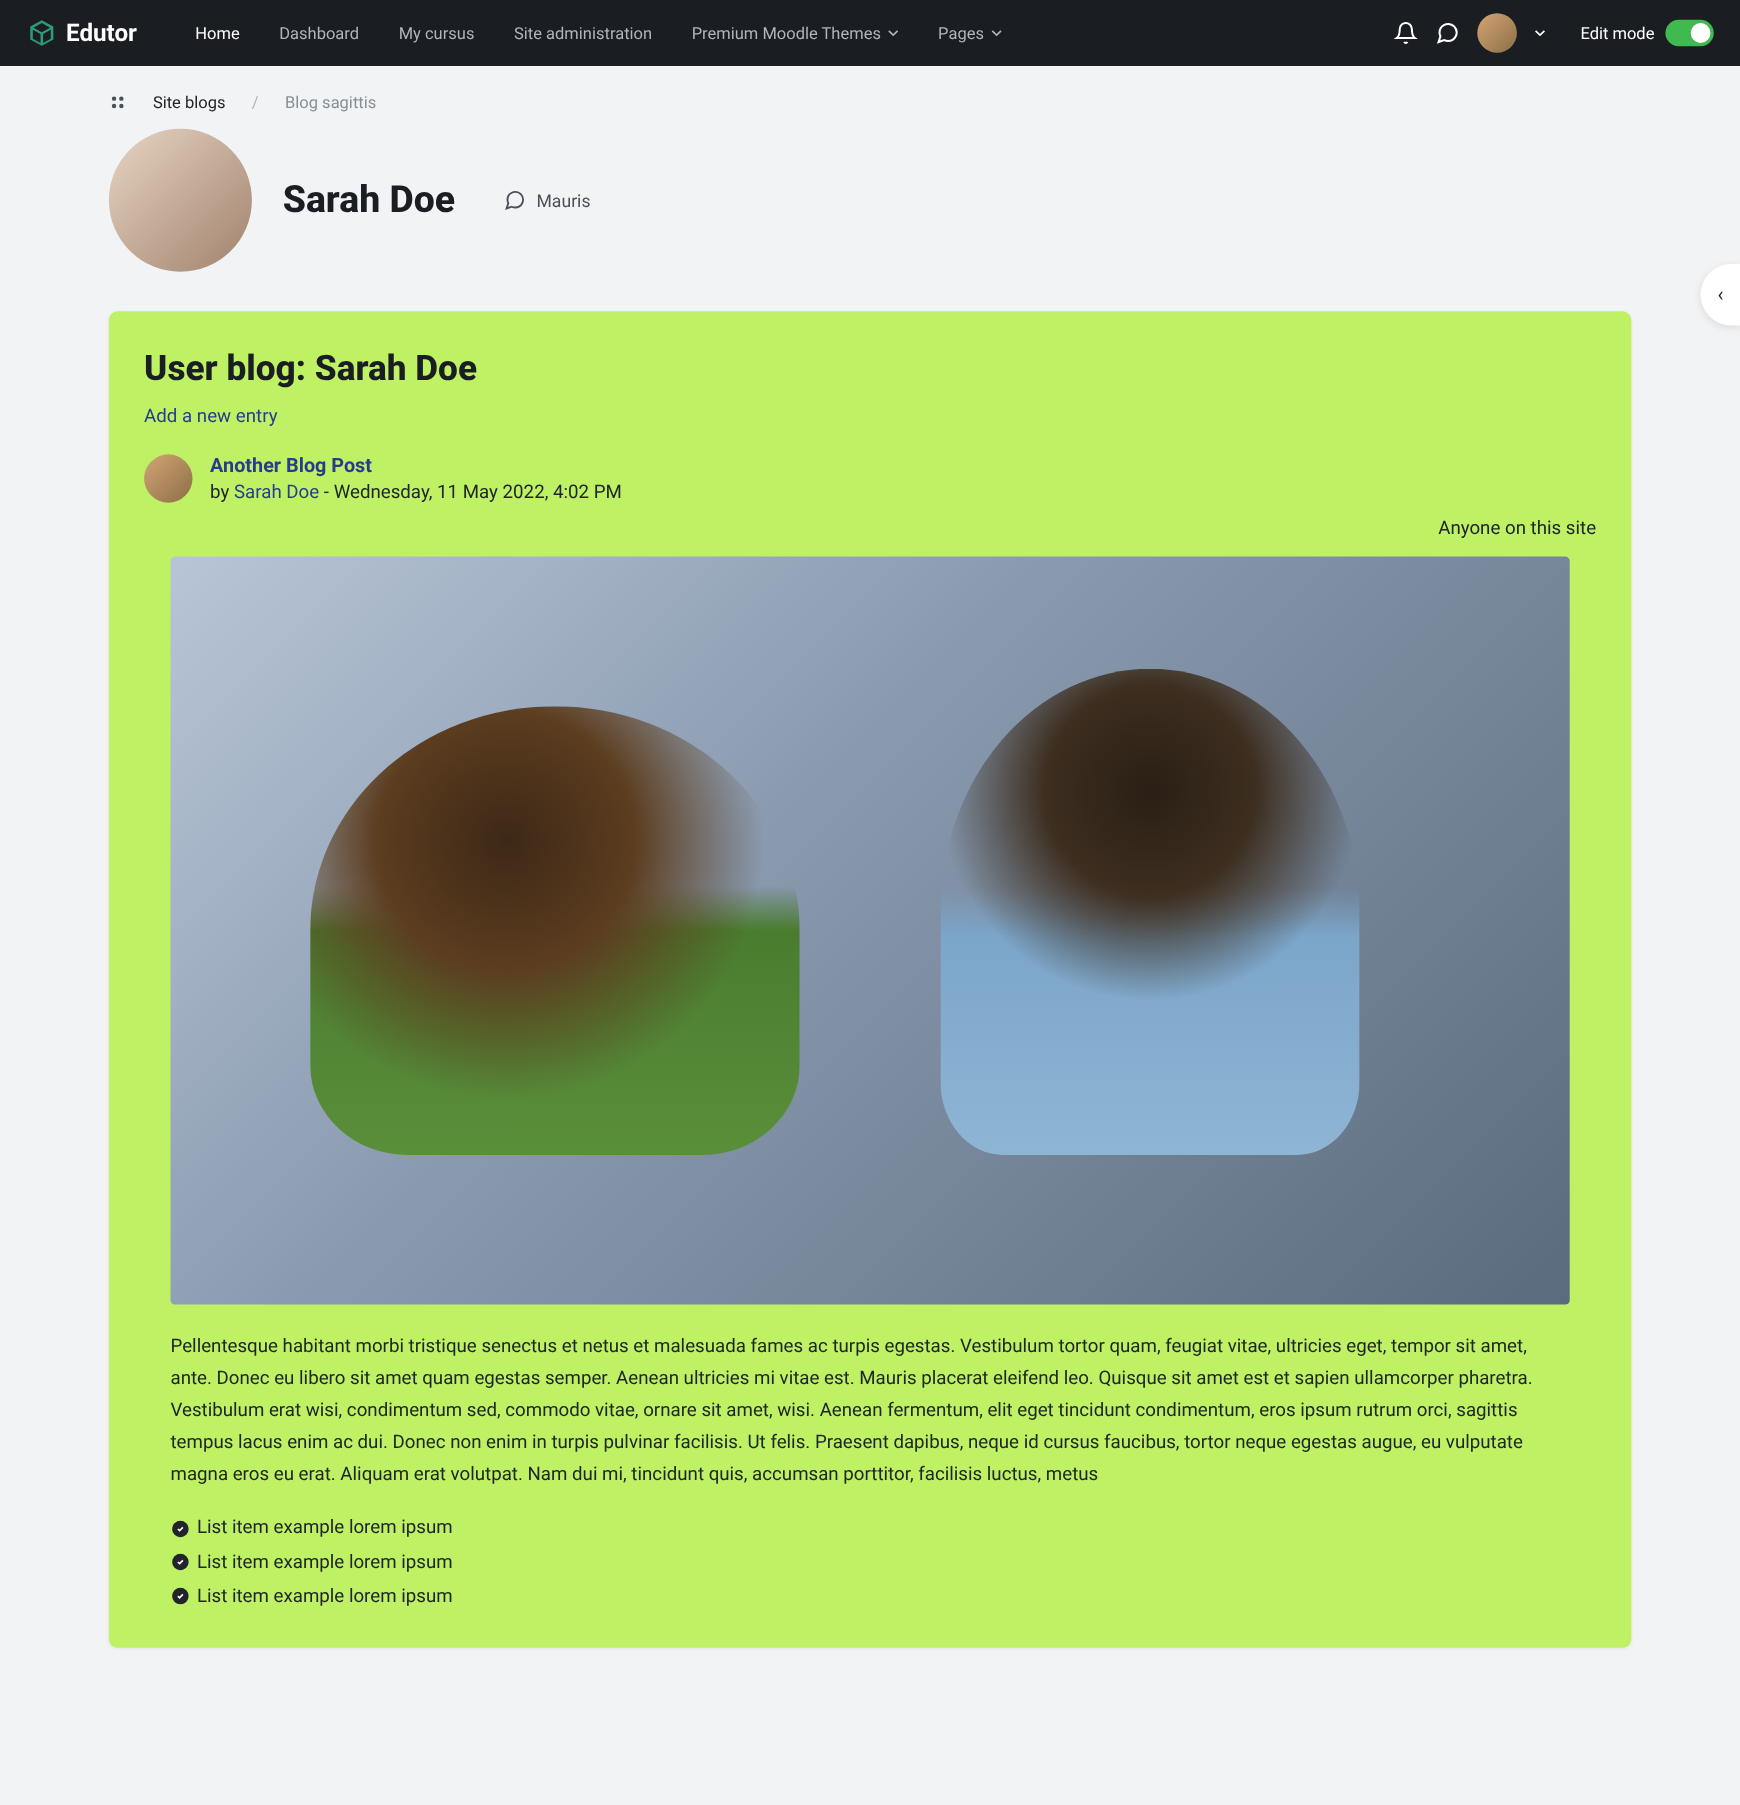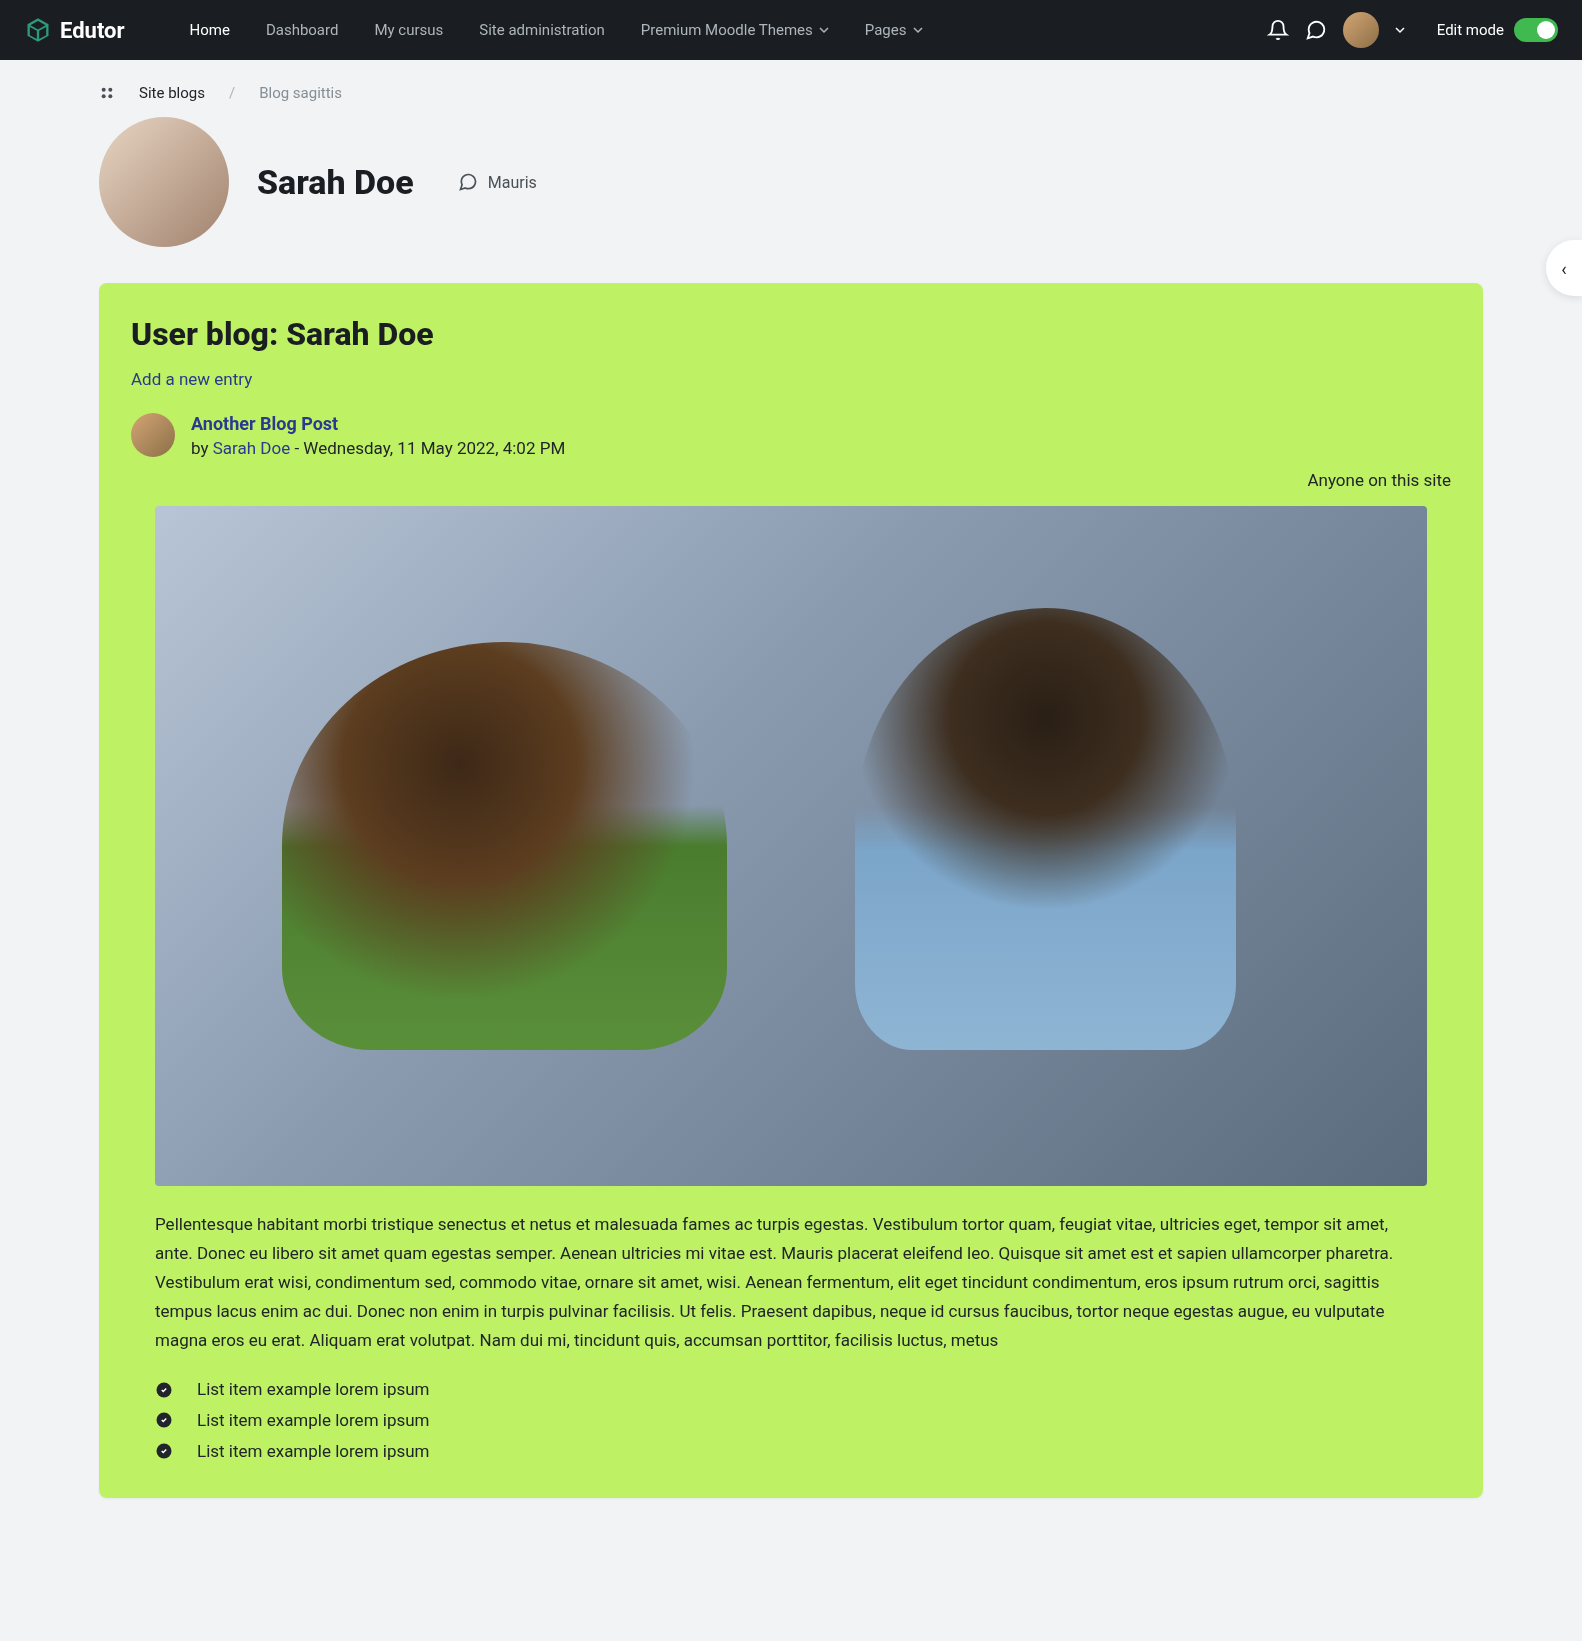--- a/index.html
+++ b/index.html
@@ -1,17 +1,17 @@
 <!DOCTYPE html>
 <html><head>
 <meta charset="utf-8">
 <style>
 *{margin:0;padding:0;box-sizing:border-box}
 body{font-family:-apple-system,BlinkMacSystemFont,"Segoe UI",Roboto,sans-serif;background:#f1f3f5;color:#212529}
-.navbar{background:#1a1d21;height:60px;display:flex;align-items:center;padding:0 24px;gap:25px}
+.navbar{background:#1a1d21;height:60px;display:flex;align-items:center;padding:0 24px;gap:13px}
 .logo{display:flex;align-items:center;gap:8px;margin-right:24px}
 .logo-icon{width:28px;height:28px}
 .logo-text{color:#fff;font-size:22px;font-weight:700}
 .nav-links{display:flex;gap:4px;flex:1}
 .nav-link{color:#adb5bd;padding:8px 16px;font-size:15px;text-decoration:none;cursor:pointer;display:flex;align-items:center;gap:6px}
 .nav-link.active{color:#fff;font-weight:400}
 .nav-icons{display:flex;align-items:center;gap:16px}
 .nav-icon{color:#fff;cursor:pointer}
 .avatar-sm{width:36px;height:36px;border-radius:50%;background:linear-gradient(135deg,#d4a574,#8b6f47);cursor:pointer}
 .edit-mode{display:flex;align-items:center;gap:10px;margin-left:16px}
@@ -35,21 +35,21 @@
 .avatar-post{width:44px;height:44px;border-radius:50%;background:linear-gradient(135deg,#d4a574,#8b6f47);flex-shrink:0}
 .post-title{color:#2b3a8f;font-size:18px;font-weight:700;cursor:pointer}
 .post-meta{font-size:17px;color:#212529;margin-top:4px}
 .post-meta a{color:#2b3a8f;text-decoration:none}
 .visibility{text-align:right;font-size:17px;color:#212529;margin-bottom:16px}
 .post-image{width:calc(100% - 48px);height:680px;margin:0 auto 24px;background:linear-gradient(135deg,#b8c5d6 0%,#8a9bb0 40%,#5a6b7d 100%);border-radius:4px;position:relative;overflow:hidden}
 .post-image::before{content:'';position:absolute;left:10%;top:20%;width:35%;height:60%;background:radial-gradient(circle at 40% 30%,#3d2817 0%,#5c3d1f 30%,transparent 60%),linear-gradient(180deg,transparent 40%,#4a7c2e 50%,#5a8f3a 100%);border-radius:50% 50% 20% 20%}
 .post-image::after{content:'';position:absolute;right:15%;top:15%;width:30%;height:65%;background:radial-gradient(circle at 50% 25%,#2a1f15 0%,#3d2e1f 25%,transparent 50%),linear-gradient(180deg,transparent 45%,#7ba5c9 55%,#8fb5d4 100%);border-radius:50% 50% 15% 15%}
 .post-body{padding:0 24px;font-size:17px;line-height:1.7;color:#212529}
 .post-list{list-style:none;padding:0 24px;margin-top:20px}
-.post-list li{display:flex;align-items:center;gap:24px;font-size:17px;line-height:1.8;color:#212529}
+.post-list li{display:flex;align-items:center;gap:6px;font-size:17px;line-height:1.8;color:#212529}
 .check-icon{width:18px;height:18px;flex-shrink:0}
 .drawer-toggle{position:fixed;right:0;top:240px;width:36px;height:56px;background:#fff;border-radius:28px 0 0 28px;box-shadow:0 2px 8px rgba(0,0,0,0.1);display:flex;align-items:center;justify-content:center;cursor:pointer}
 .chevron{font-size:18px;color:#212529}
 </style>
 </head>
 <body>
 
 <nav class="navbar">
   <div class="logo">
     <svg class="logo-icon" viewBox="0 0 24 24">

